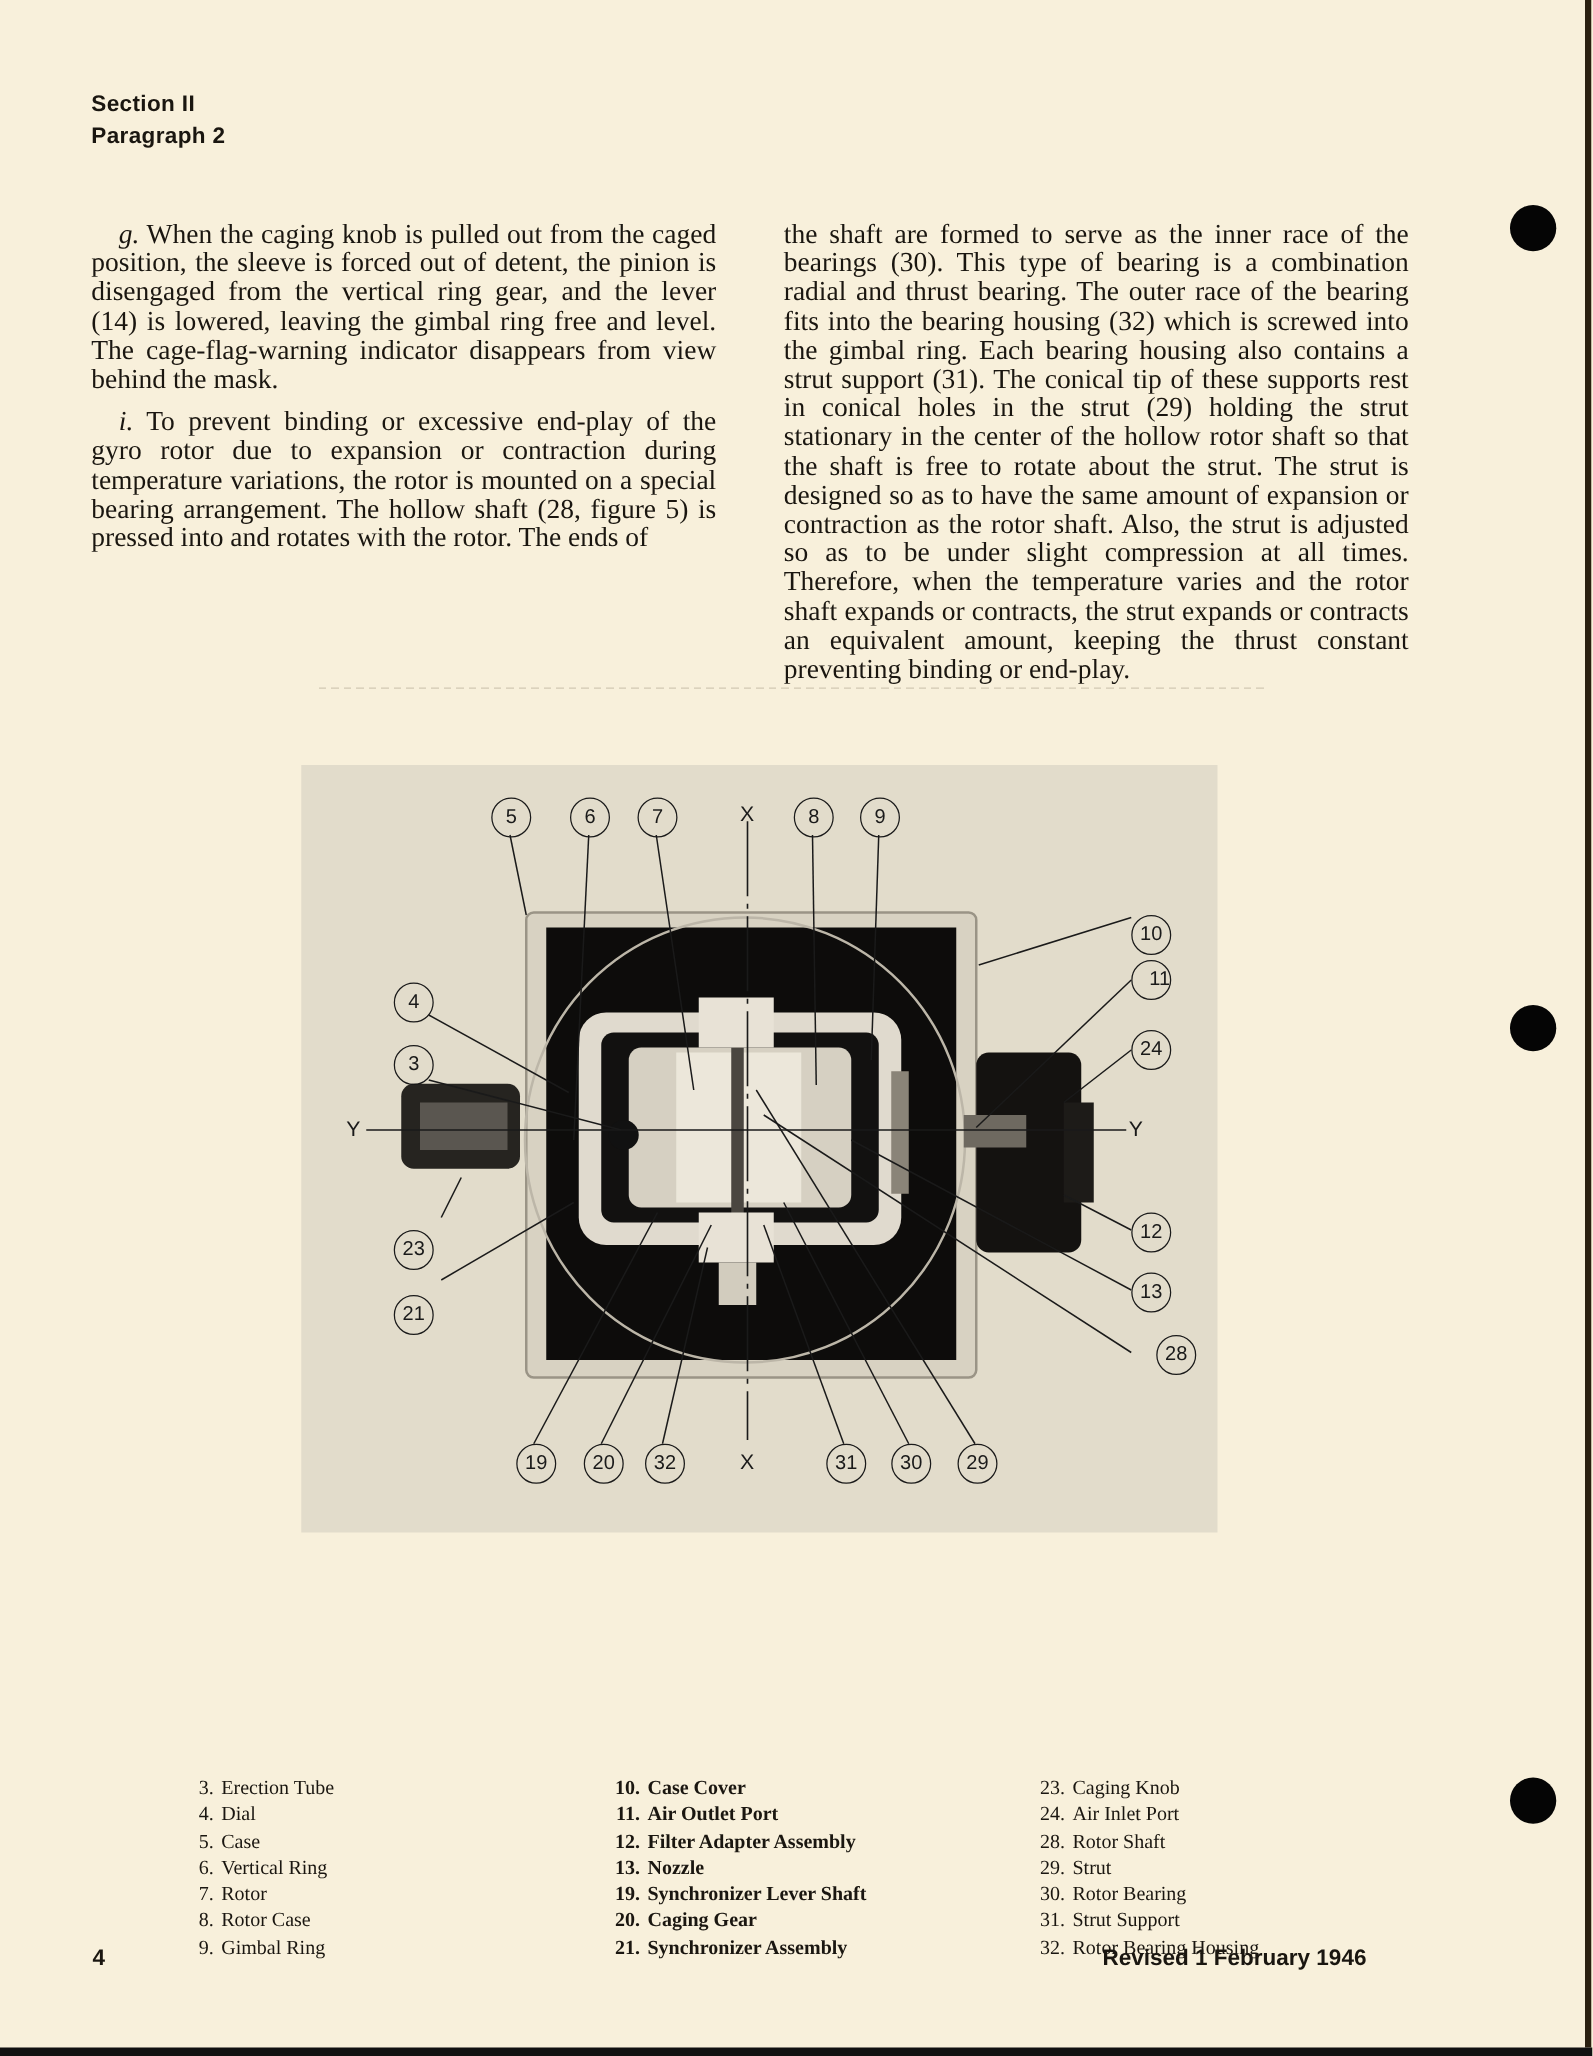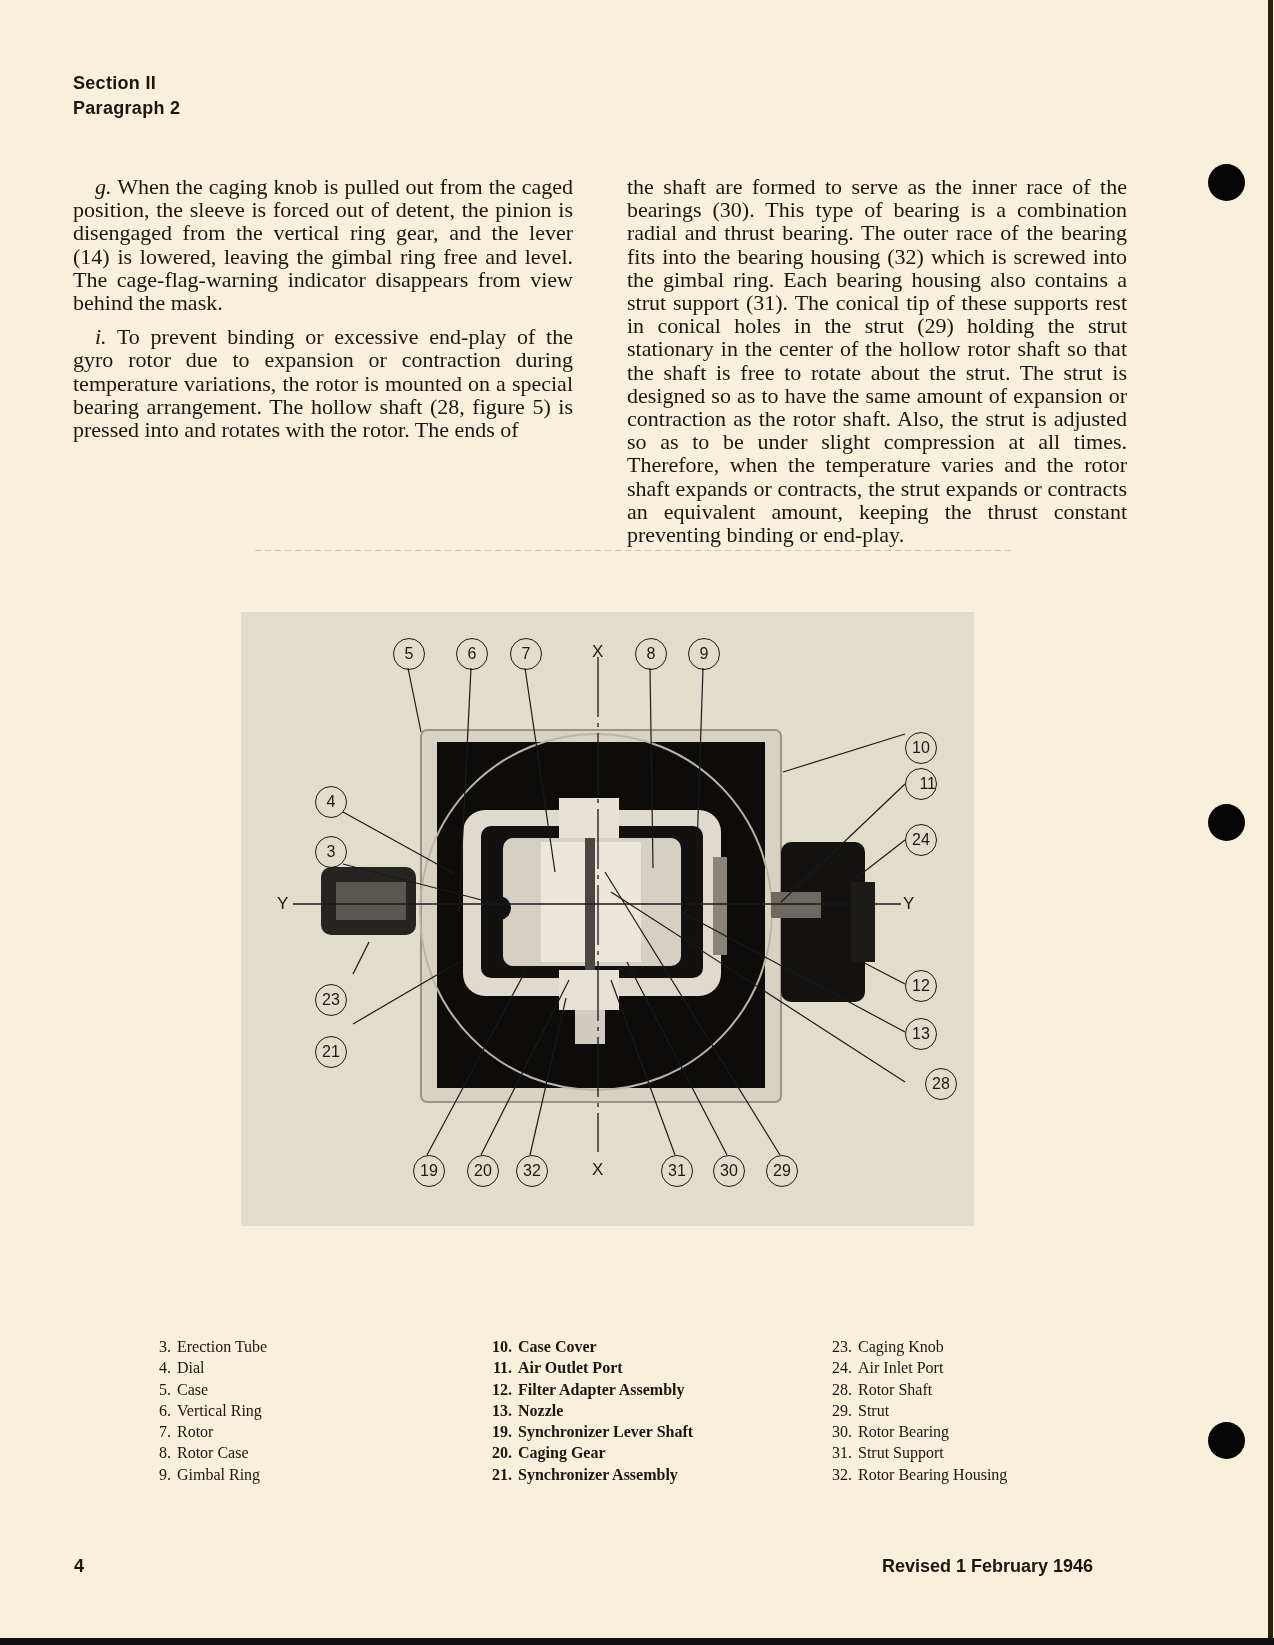--- a/index.html
+++ b/index.html
@@ -24,21 +24,21 @@
   .hole { position:absolute; width:37px; height:37px; border-radius:50%; background:#050505; }
   .rule { position:absolute; left:255px; top:550px; width:760px; height:1px;
           background:repeating-linear-gradient(90deg,#b8ae98 0 6px,transparent 6px 10px); opacity:0.6; }
   .figure { position:absolute; left:241px; top:612px; width:733px; height:614px; background:#e2dccb; }
   .callout { position:absolute; width:30px; height:30px; border:1.6px solid #1a1a1a; border-radius:50%;
              font-family:"Liberation Sans", sans-serif; font-size:16px; text-align:center; line-height:30px;
              color:#1a1a1a; background:transparent; }
   .axis-label { position:absolute; font-family:"Liberation Sans", sans-serif; font-size:17px; color:#1a1a1a; }
   .caption { position:absolute; left:0; width:1214px; top:1299px; text-align:center; font-family:"Liberation Sans", sans-serif; font-weight:bold; font-style:italic; font-size:17px; }
   .key-title { position:absolute; left:0; width:1214px; top:1352px; text-align:center; font-family:"Liberation Sans", sans-serif; font-weight:bold; font-size:19px; letter-spacing:0.6px; }
-  .key-col { position:absolute; top:1336px; font-size:16px; line-height:21.3px; }
+  .key-col { position:absolute; top:1420px; font-size:16px; line-height:21.3px; }
   .key-item { white-space:nowrap; }
   .key-item .num { display:inline-block; width:29px; text-align:right; margin-right:6px; }
   .footer { position:absolute; top:1556px; font-family:"Liberation Sans", sans-serif; font-weight:bold; font-size:18px; }
 </style>
 </head>
 <body>
 
 <div class="page">
 
   <div class="hdr" style="top:73px;">Section II</div>

